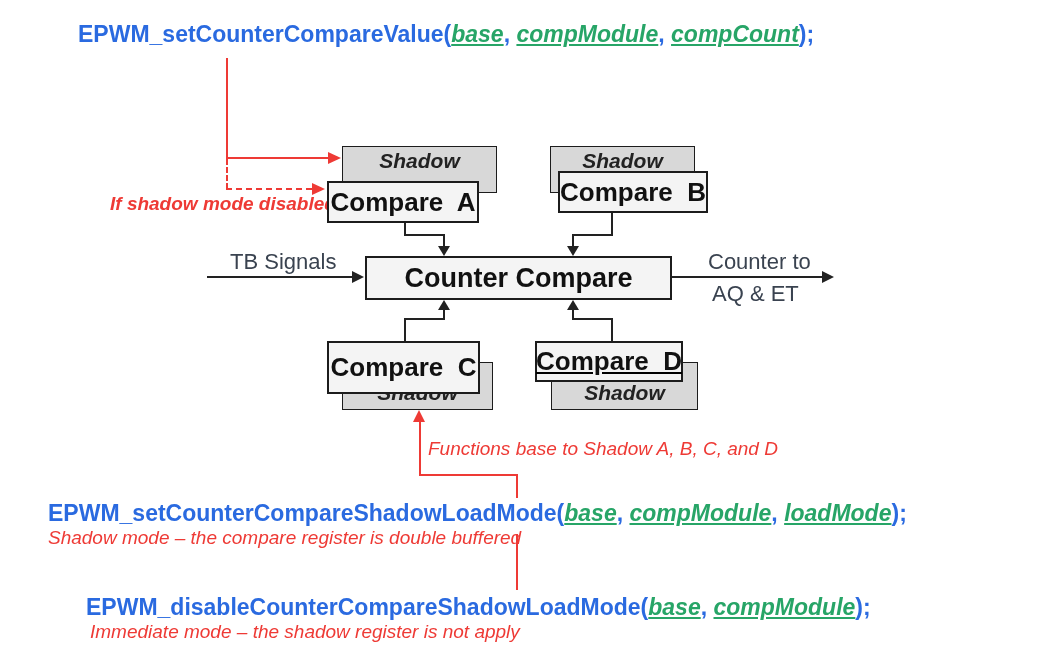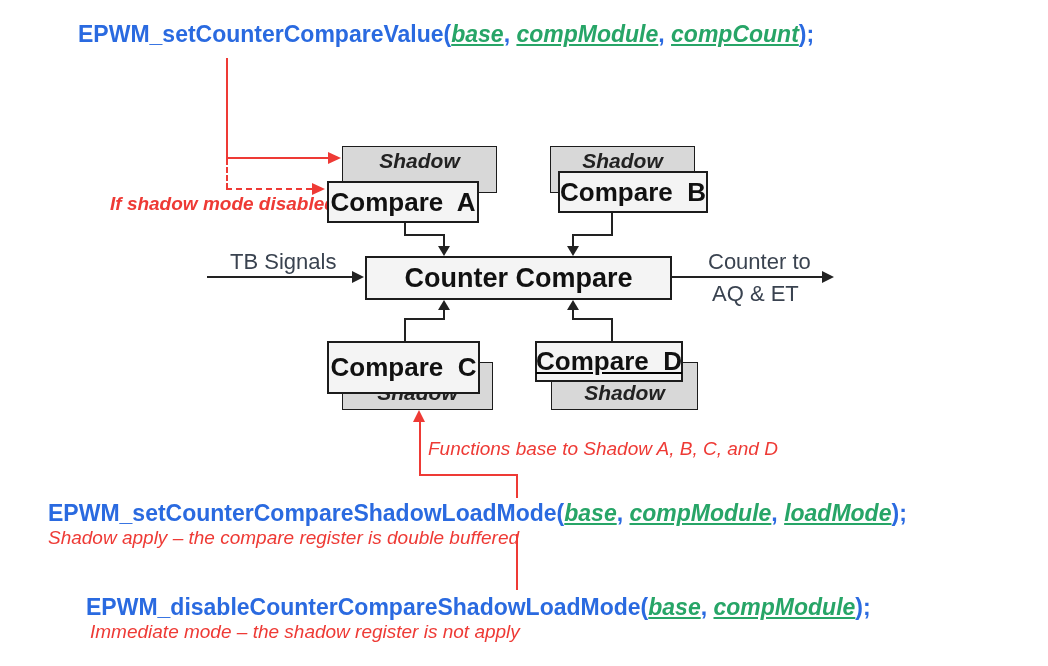--- a/index.html
+++ b/index.html
@@ -128,18 +128,18 @@
   </div>
 
   <div class="abs r-arr-up" style="left:413px;top:410px;z-index:5;"></div>
   <div class="abs rv" style="left:419px;top:420px;height:56px;"></div>
   <div class="abs rh" style="left:419px;top:474px;width:99px;"></div>
   <div class="abs rv" style="left:516px;top:474px;height:24px;"></div>
   <div class="abs rv" style="left:516px;top:534px;height:56px;"></div>
   <div class="abs note" style="left:428px;top:438px;">Functions base to Shadow A, B, C, and D</div>
 
   <div class="abs func" style="left:48px;top:500px;"><span class="fn">EPWM_setCounterCompareShadowLoadMode</span><span class="fn">(</span><span class="pa">base</span><span class="fn">, </span><span class="pa">compModule</span><span class="fn">, </span><span class="pa">loadMode</span><span class="fn">);</span></div>
-  <div class="abs note" style="left:48px;top:527px;">Shadow apply – the compare register is double buffered</div>
+  <div class="abs note" style="left:48px;top:527px;">Shadow mode – the compare register is double buffered</div>
 
   <div class="abs func" style="left:86px;top:594px;"><span class="fn">EPWM_disableCounterCompareShadowLoadMode</span><span class="fn">(</span><span class="pa">base</span><span class="fn">, </span><span class="pa">compModule</span><span class="fn">);</span></div>
   <div class="abs note" style="left:90px;top:621px;">Immediate mode – the shadow register is not apply</div>
 
 </div>
 
 </body></html>

